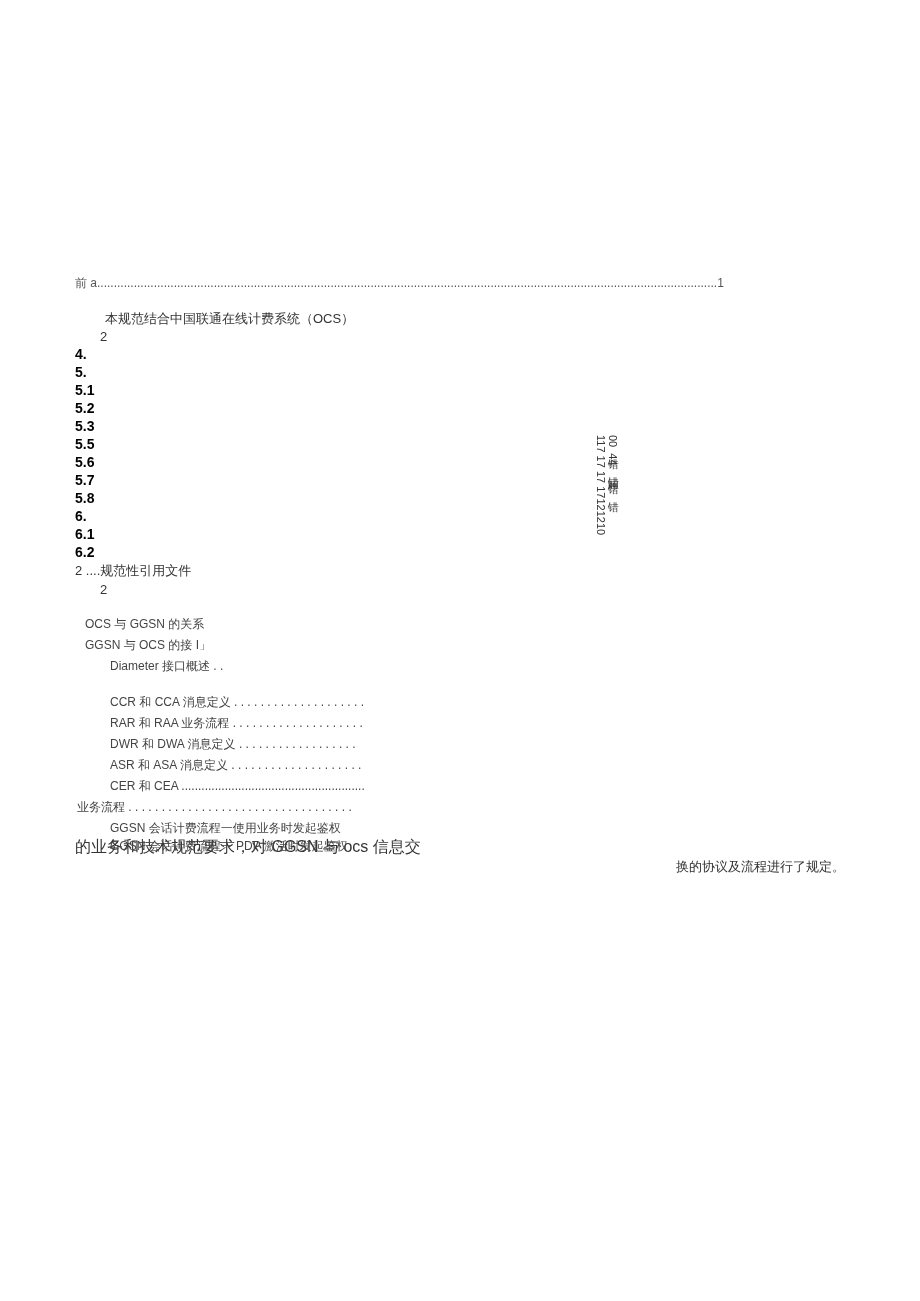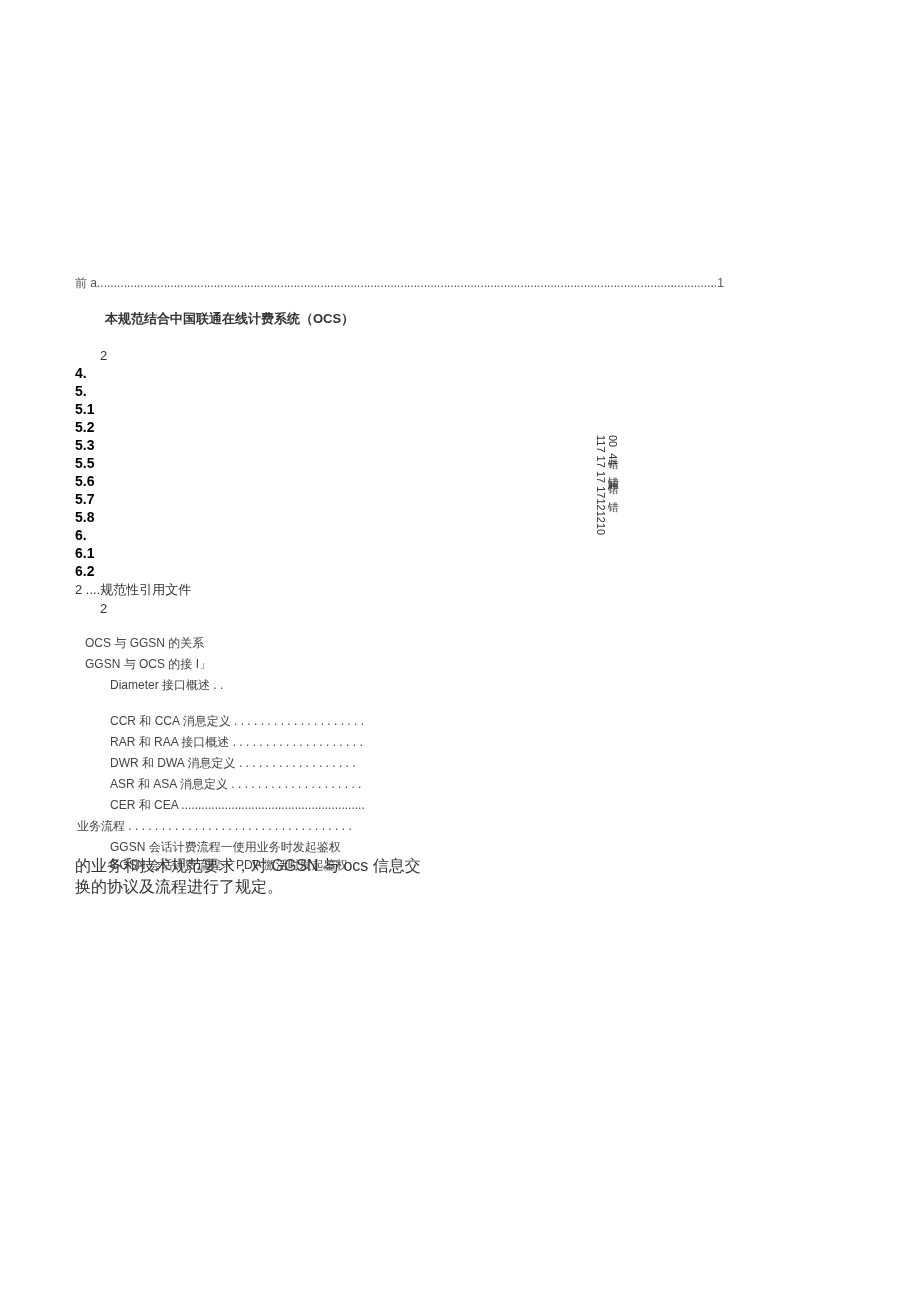--- a/index.html
+++ b/index.html
@@ -24,23 +24,22 @@
     .toc-line-1 {
       font-size: 12px;
       color: #555;
       margin-bottom: 18px;
       white-space: nowrap;
       overflow: hidden;
     }
     .intro-line {
       font-size: 13px;
       margin-left: 30px;
-      margin-bottom: 20px;
+      margin-bottom: 1px;
       color: #333;
-      font-weight: bold;
     }
     .num-line {
       font-size: 13px;
       color: #333;
       margin-bottom: 2px;
     }
     .num-line .indent-val {
       margin-left: 25px;
     }
     .bold-num {
@@ -71,22 +70,23 @@
     .indent-0 {
       margin-left: 2px;
     }
     .mixed-para {
       font-size: 16px;
       color: #333;
       margin-top: -3px;
       line-height: 1.3;
     }
     .mixed-para-sub {
-      font-size: 16px;
+      font-size: 13px;
       color: #333;
+      text-align: right;
     }
     .vertical-block {
       position: absolute;
       left: 595px;
       top: 435px;
       font-size: 11px;
       color: #333;
       line-height: 1.1;
       writing-mode: vertical-rl;
       text-orientation: mixed;
@@ -131,21 +131,21 @@
   </div>
 
   <div class="content-block">
     <div class="content-item indent-1">OCS 与 GGSN 的关系</div>
     <div class="content-item indent-1">GGSN 与 OCS 的接 I」</div>
     <div class="content-item indent-2">Diameter 接口概述 . .</div>
   </div>
 
   <div class="content-block">
     <div class="content-item indent-3">CCR 和 CCA 消息定义 . . . . . . . . . . . . . . . . . . . .</div>
-    <div class="content-item indent-3">RAR 和 RAA 接口概述 . . . . . . . . . . . . . . . . . . . .</div>
+    <div class="content-item indent-3">RAR 和 RAA 业务流程 . . . . . . . . . . . . . . . . . . . .</div>
     <div class="content-item indent-3">DWR 和 DWA 消息定义 . . . . . . . . . . . . . . . . . .</div>
     <div class="content-item indent-3">ASR 和 ASA 消息定义 . . . . . . . . . . . . . . . . . . . .</div>
     <div class="content-item indent-3">CER 和 CEA .......................................................</div>
   </div>
 
   <div class="content-item indent-0">业务流程 . . . . . . . . . . . . . . . . . . . . . . . . . . . . . . . . . .</div>
   <div class="content-item indent-3">GGSN 会话计费流程一使用业务时发起鉴权</div>
 
   <div style="position:relative;">
     <div class="content-item indent-3" style="position:absolute; top:0; left:0;">GGSN 会话计费流程一 PDP 激活时发起鉴权</div>

